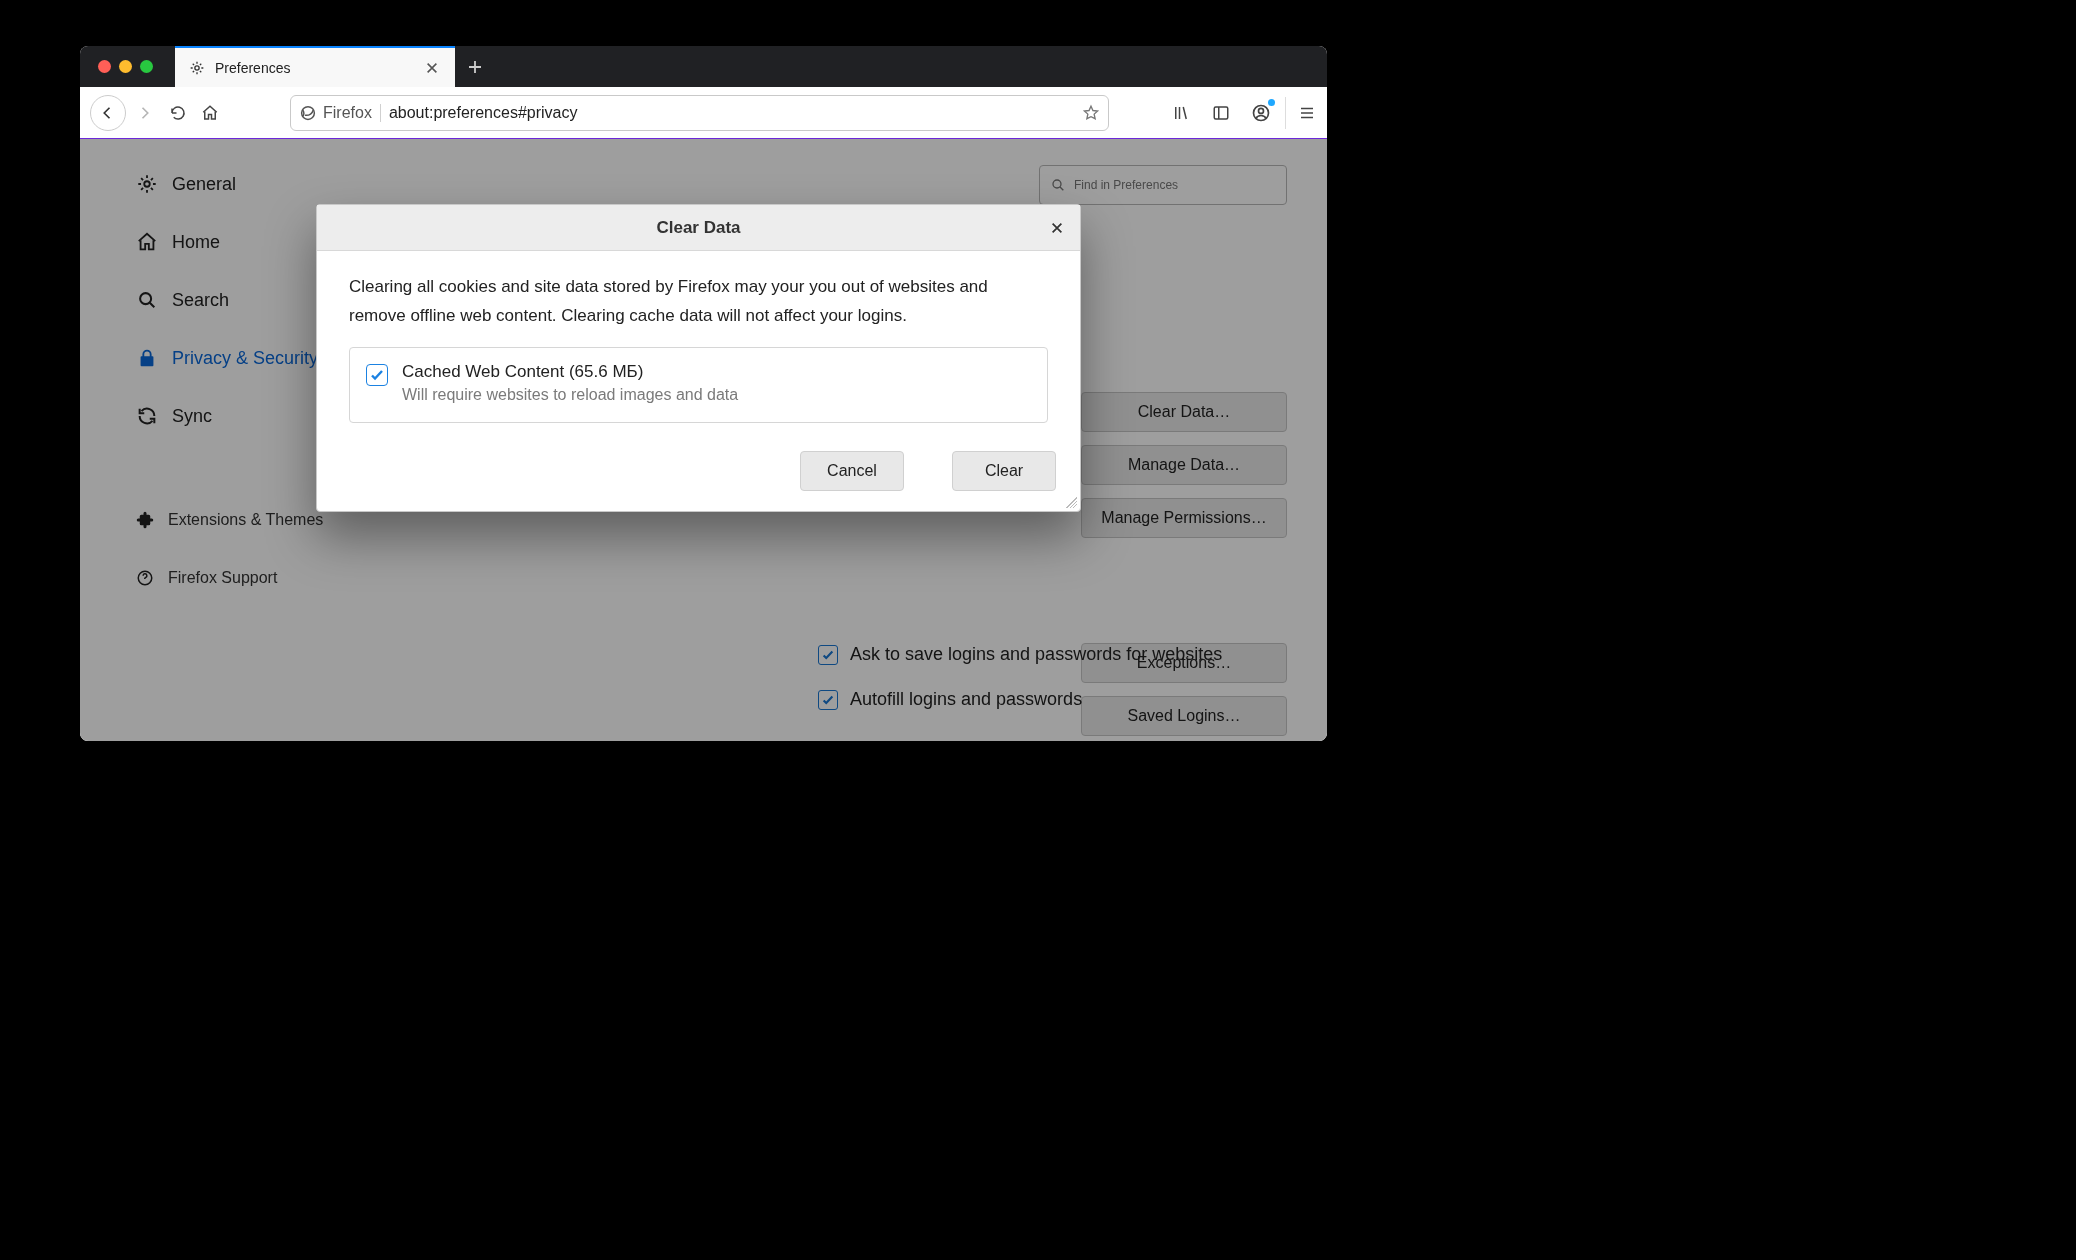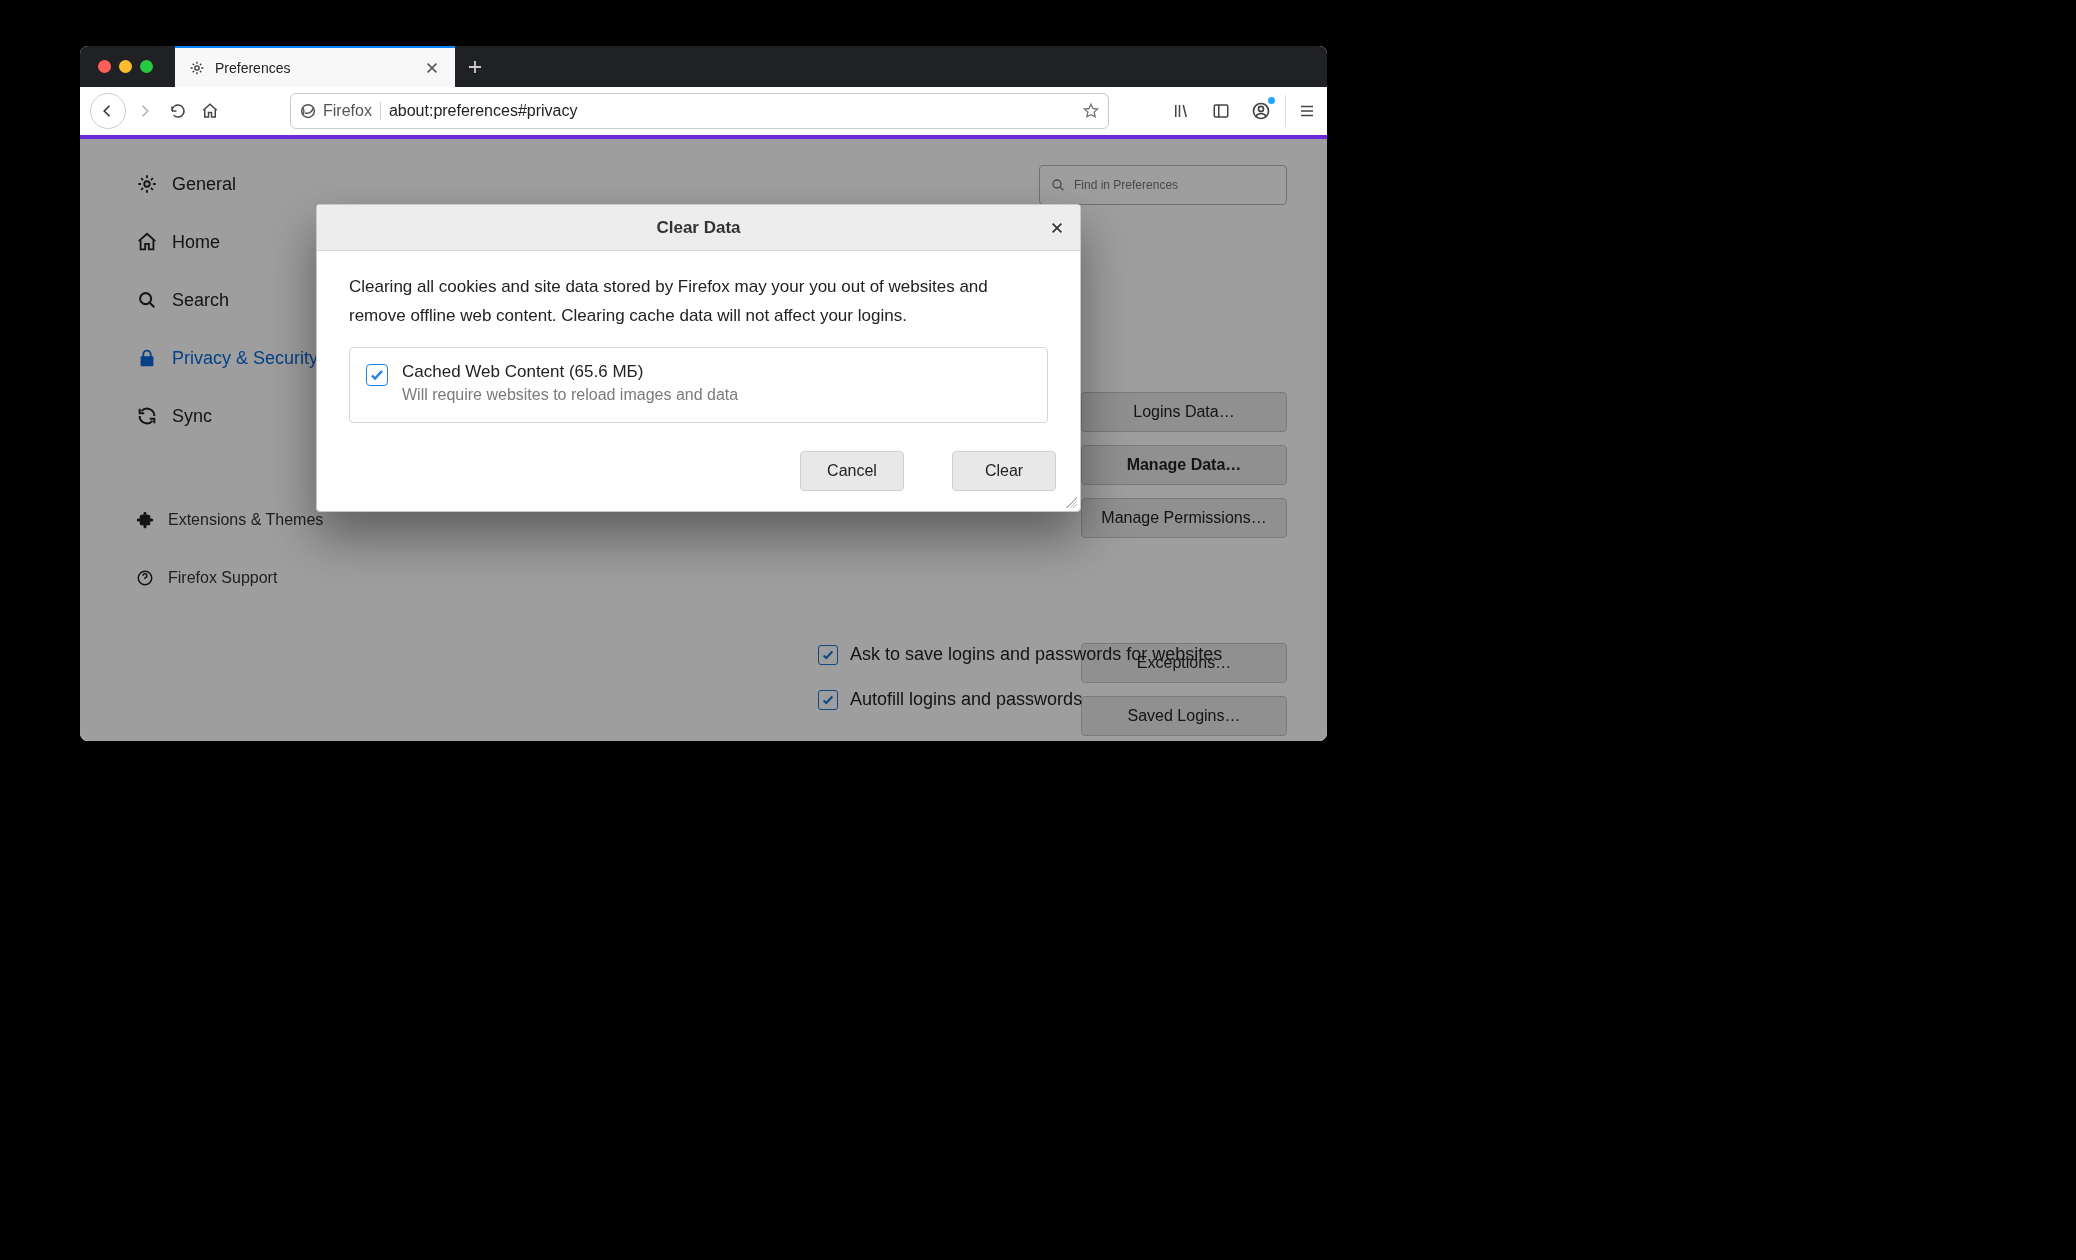--- a/index.html
+++ b/index.html
@@ -42,21 +42,21 @@
   .tab .tab-fav { width:16px; height:16px; }
   .tab .tab-title { flex:1; }
   .tab .tab-close { width:22px; height:22px; display:flex; align-items:center; justify-content:center; font-size:18px; color:#555; border-radius:4px; }
   .newtab { width:40px; display:flex; align-items:center; justify-content:center; color:#ccc; font-size:22px; }
 
   
   .toolbar {
     height:52px;
     display:flex; align-items:center;
     background:#fff;
-    border-bottom:4px solid #6d28d9;
+    border-bottom:1px solid #6d28d9;
     padding:0 10px;
     gap:0;
   }
   .nav-btn {
     width:36px; height:36px; border-radius:50%;
     border:1px solid #ccc;
     display:flex; align-items:center; justify-content:center;
     color:#444;
     background:#fff;
     flex-shrink:0;
@@ -129,21 +129,21 @@
   }
   .act-btn {
     position:absolute; right:40px;
     width:206px; height:40px;
     background:#e9e9e9;
     border:1px solid #c6c6c6;
     border-radius:4px;
     color:#222; font-size:16px;
     display:flex; align-items:center; justify-content:center;
   }
-  .act1{top:253px;} .act2{top:306px;font-weight:bold;} .act3{top:359px;}
+  .act1{top:253px;} .act2{top:306px;} .act3{top:359px;}
   .act4{top:504px;} .act5{top:557px;}
 
   .bg-check {
     position:absolute;
     display:flex; align-items:center; gap:12px;
     font-size:18px; color:#222;
   }
   .bg-check .cb {
     width:20px; height:20px; border:1px solid #1976d2; border-radius:3px;
     display:flex; align-items:center; justify-content:center;
@@ -387,21 +387,21 @@
         <span>
             <svg viewBox="0 0 24 24" width="16" height="16" fill="none" stroke="#777" stroke-width="2">
               <circle cx="10.5" cy="10.5" r="6"></circle>
               <path d="M20 20l-5-5"></path>
             </svg>
           </span>
         <span>Find in Preferences</span>
       </div>
 
       <div class="act-btn act1">
-          <span>Logins Data…</span>
+          <span>Clear Data…</span>
         </div>
       <div class="act-btn act2">
           <span>Manage Data…</span>
         </div>
       <div class="act-btn act3">
           <span style="white-space:nowrap">Manage Permissions…</span>
         </div>
       <div class="act-btn act4">
           <span>Exceptions…</span>
         </div>

